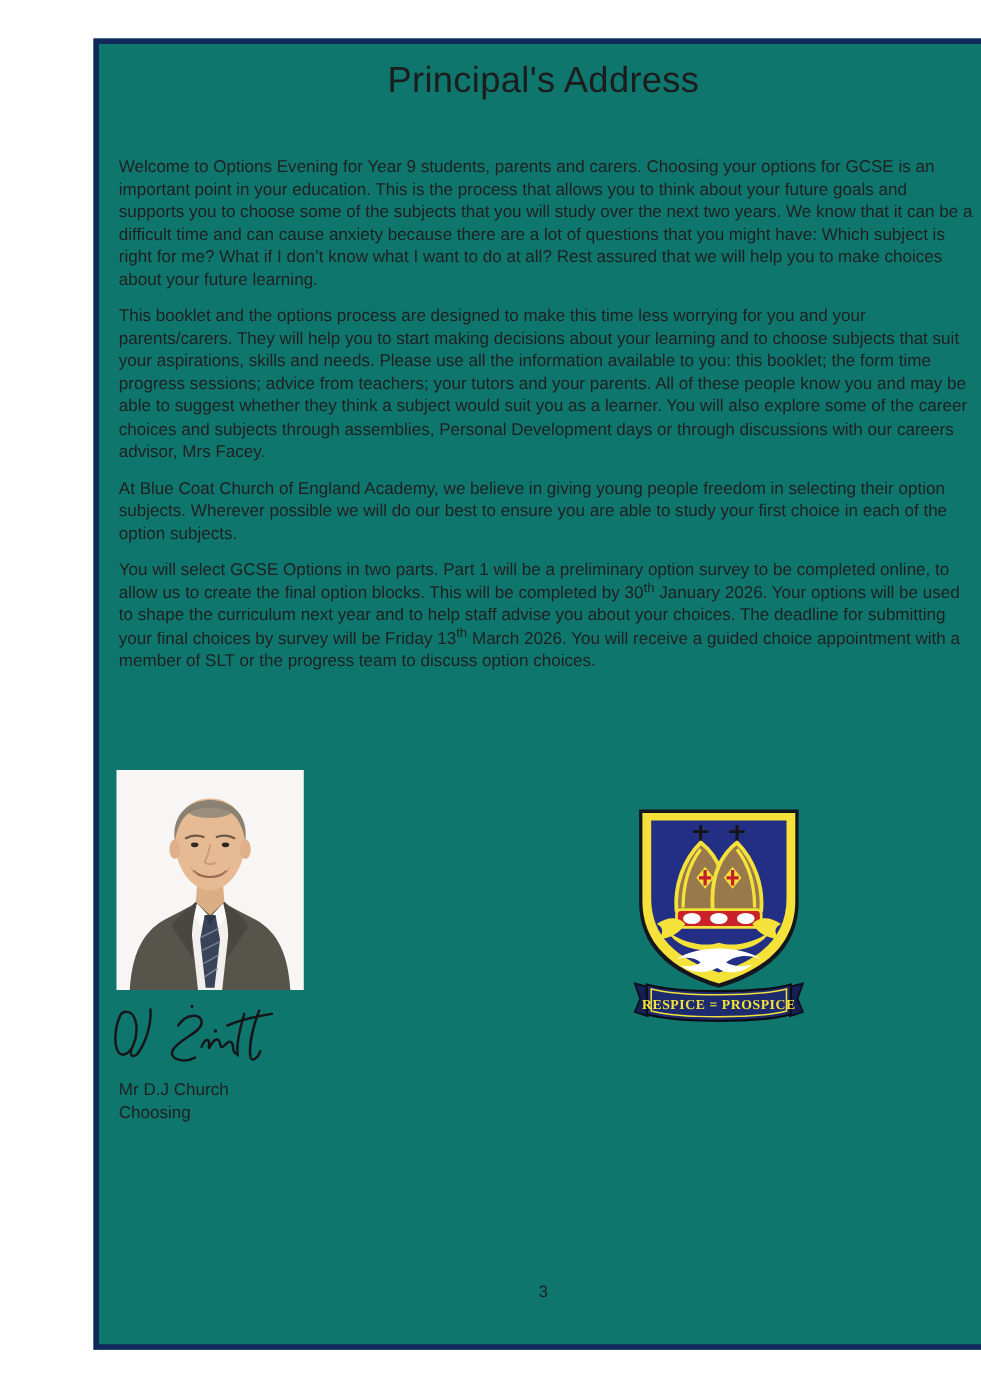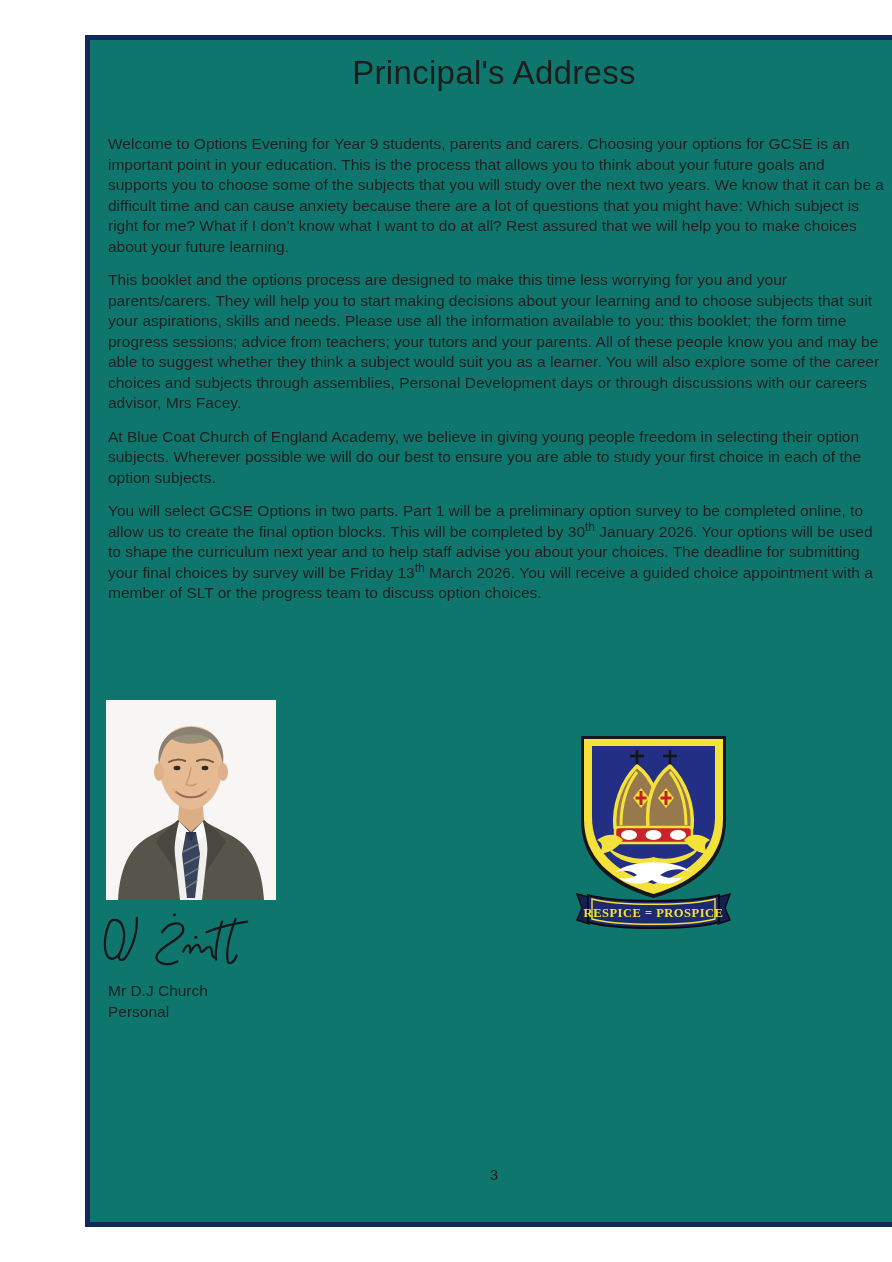--- a/index.html
+++ b/index.html
@@ -10,21 +10,21 @@
   }
   .frame{
     position:absolute;left:37px;top:35px;width:808px;height:1182px;
     border:5px solid #13285a;background:#0f766e;margin-left:48px;
   }
   .title{
     position:absolute;left:0;right:0;top:14px;text-align:center;
     font-size:33px;color:#1c1c1c;letter-spacing:.3px;font-weight:400;
   }
   .text-col{
-    position:absolute;left:18px;right:14px;top:94px;
+    position:absolute;left:18px;right:14px;top:102px;
     font-size:15.5px;line-height:20.5px;color:#1f1f1f;
   }
   .text-col p{margin:0 0 13px 0;}
   .text-col p.gap-top{margin-top:22px;}
   .text-col b{font-weight:400;}
   .text-col sup{font-size:12px;line-height:0;vertical-align:super;}
   .photo{
     position:absolute;left:16px;top:660px;width:170px;height:200px;
     background:#faf9f7;
   }
@@ -167,18 +167,18 @@
         <path d="M142 11 C136 27 132 45 134 55 C135 59 141 56 143 49"></path>
         <path d="M112 25 C126 19 141 16 154 14"></path>
       </g>
       <circle cx="101" cy="30" r="1.6" fill="#15151a"></circle>
       <circle cx="79" cy="7" r="1.4" fill="#15151a"></circle>
     </svg>
   </div>
 
   <div class="sig-block">
     <div>Mr D.J Church</div>
-    <div>Personal</div>
+    <div>Choosing</div>
   </div>
 
   <div class="page-number">3</div>
 
 </div>
 
 </body></html>

